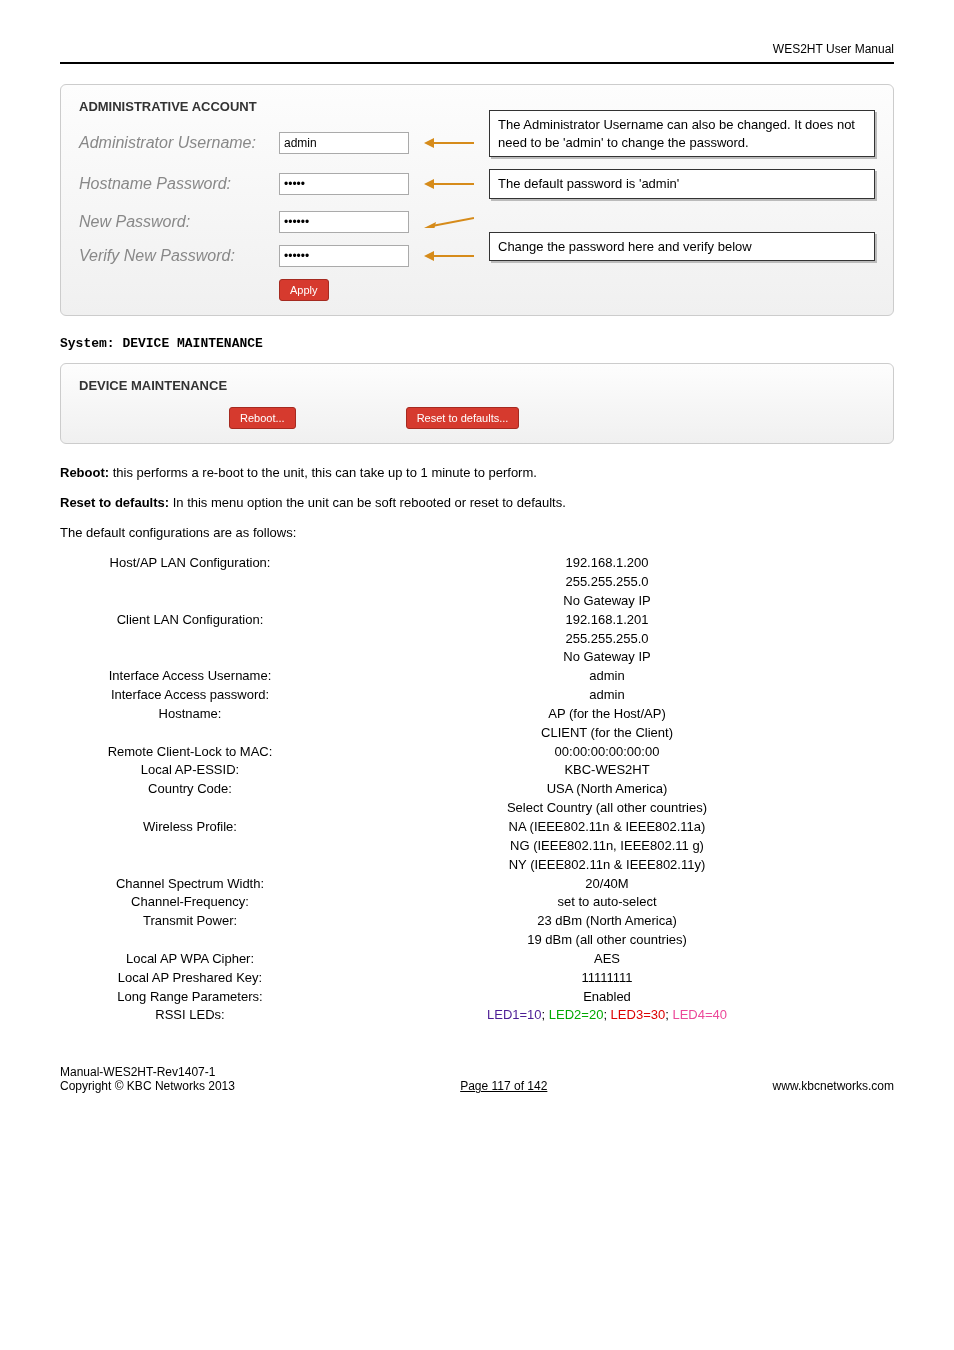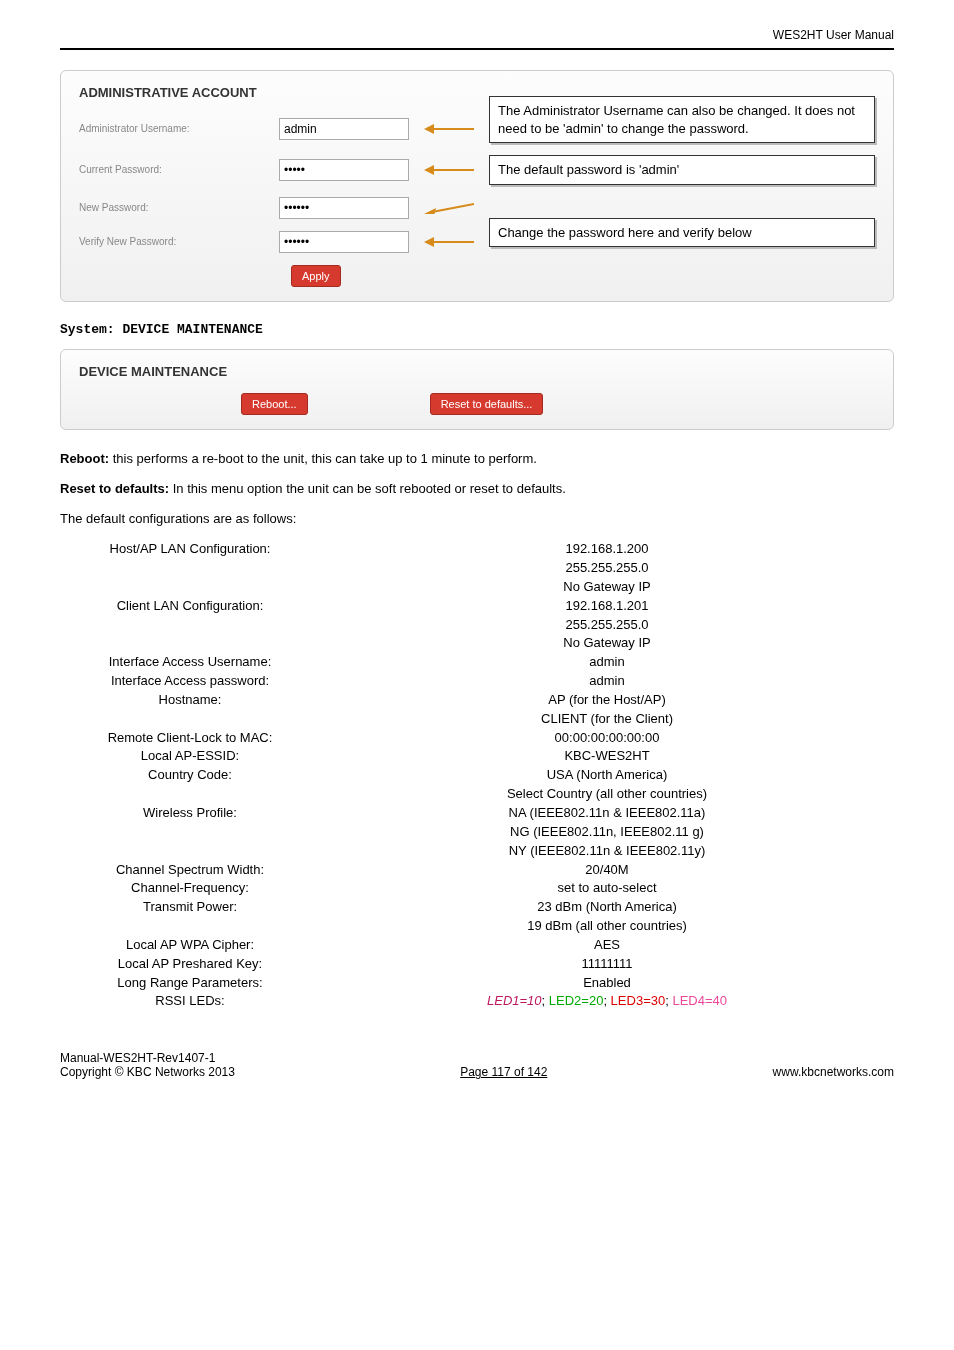--- a/index.html
+++ b/index.html
@@ -5,21 +5,21 @@
   body {
     margin: 0;
     padding: 0;
     font-family: Verdana, Arial, sans-serif;
     font-size: 13px;
     color: #000;
     background: #fff;
     width: 954px;
   }
   .page {
-    padding: 28px 60px 20px 60px;
+    padding: 42px 60px 20px 60px;
   }
   .header-right {
     text-align: right;
     font-size: 12px;
     margin-bottom: 6px;
   }
   .hr-top {
     border: none;
     border-top: 2px solid #000;
     margin: 0 0 20px 0;
@@ -40,22 +40,23 @@
   }
   .row {
     display: flex;
     align-items: center;
     margin-bottom: 12px;
     position: relative;
   }
   .row-label {
     width: 200px;
     color: #888;
-    font-size: 10px;
+    font-size: 16px;
     flex-shrink: 0;
+    font-style: italic;
   }
   .row-input {
     width: 120px;
     height: 18px;
     border: 1px solid #aaa;
     padding: 1px 4px;
     font-size: 12px;
     font-family: inherit;
     flex-shrink: 0;
   }
@@ -81,21 +82,20 @@
   }
   .btn-red {
     display: inline-block;
     background: #d63a2e;
     color: #fff;
     font-size: 11px;
     padding: 4px 10px;
     border-radius: 3px;
     border: 1px solid #a52a20;
     cursor: pointer;
-    margin-left: 12px;
   }
   .section-heading {
     font-weight: bold;
     font-size: 13px;
     margin: 20px 0 12px 0;
     font-family: Liberation Mono, monospace;
   }
   .maint-row {
     display: flex;
     gap: 110px;
@@ -115,21 +115,21 @@
   .config-row {
     display: flex;
   }
   .config-label {
     width: 260px;
     flex-shrink: 0;
   }
   .config-value {
     flex: 1;
   }
-  .led1 { color: #be185d; font-style: italic; }
+  .led1 { color: #4c1d95; }
   .led2 { color: #0a0; }
   .led3 { color: #d00; }
   .led4 { color: #ec4899; }
   .footer {
     display: flex;
     justify-content: space-between;
     font-size: 12px;
     margin-top: 40px;
   }
 </style>
@@ -149,21 +149,21 @@
       <div class="arrow-wrap">
         <svg class="arrow-left" viewBox="0 0 50 12">
             <line x1="50" y1="6" x2="8" y2="6" stroke="#d68b1a" stroke-width="2"></line>
             <polygon points="0,6 10,1 10,11" fill="#d68b1a"></polygon>
           </svg>
       </div>
       <div class="callout-box" style="margin-top:-18px;">The Administrator Username can also be changed. It does not need to be 'admin' to change the password.</div>
     </div>
 
     <div class="row">
-      <div class="row-label">Current Password:</div>
+      <div class="row-label">Hostname Password:</div>
       <input class="row-input" type="password" value="•••••" style="">
       <div class="arrow-wrap">
         <svg class="arrow-left" viewBox="0 0 50 12">
             <line x1="50" y1="6" x2="8" y2="6" stroke="#d68b1a" stroke-width="2"></line>
             <polygon points="0,6 10,1 10,11" fill="#d68b1a"></polygon>
           </svg>
       </div>
       <div class="callout-box">The default password is 'admin'</div>
     </div>
 

